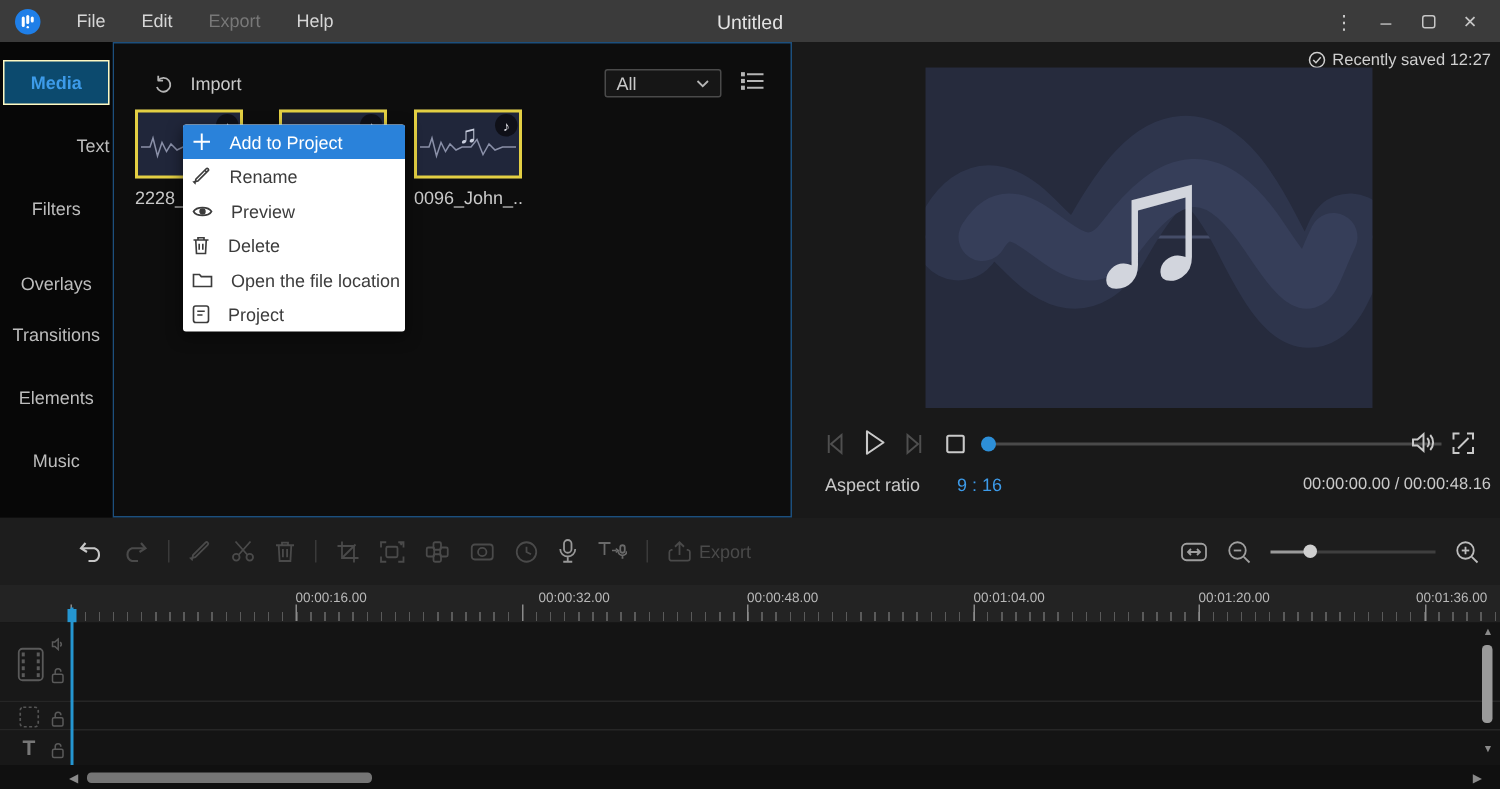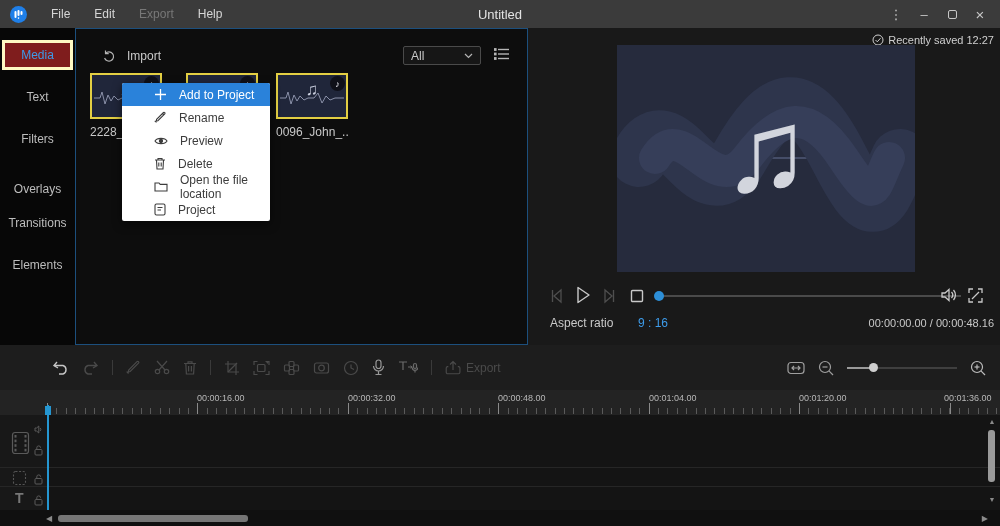--- a/index.html
+++ b/index.html
@@ -18,21 +18,21 @@
   .win-title { position:absolute; left:0; right:0; text-align:center; color:#e3e3e3; font-size:13px; pointer-events:none; }
   .win-controls { position:absolute; right:8px; top:0; height:28px; display:flex; align-items:center; gap:4px; }
   .win-btn { width:24px; height:22px; display:flex; align-items:center; justify-content:center;
              color:#c7c7c7; font-size:13px; }
   .max-glyph { width:9px; height:9px; border:1px solid #c7c7c7; border-radius:2px; }
 
   
   .sidebar { position:absolute; top:28px; left:0; width:75px; height:317px; background:#070707; z-index:5; }
   .side-item { position:absolute; left:2px; width:71px; height:30px; display:flex; align-items:center;
                justify-content:center; color:#bdbdbd; font-size:12px; }
-  .side-item.active { color:#3d9be9; border:3px solid #fef9c3; background:#7f1d1d; }
+  .side-item.active { color:#3d9be9; border:1px solid #fef9c3; background:#0c4a6e;font-weight:bold; }
 
   
   .media-panel { position:absolute; top:28px; left:75px; width:453px; height:317px; background:#0d0d0d;
                  border:1px solid #1c4f7d; z-index:4; }
   .import-btn { position:absolute; left:26px; top:20px; display:flex; align-items:center; gap:10px;
                 color:#c9c9c9; font-size:12px; }
   .filter-select { position:absolute; left:327px; top:17px; width:78px; height:19px; background:#161616;
                    border:1px solid #4a4a4a; border-radius:2px; display:flex; align-items:center;
                    justify-content:space-between; padding:0 7px; color:#c9c9c9; font-size:12px; }
   .view-btn { position:absolute; left:418px; top:18px; }
@@ -42,21 +42,21 @@
   .thumb .note-glyph { position:absolute; left:0; right:0; top:5px; text-align:center;
                         color:#c9cede; font-size:17px; }
   .badge { position:absolute; top:1px; right:1px; width:15px; height:15px; border-radius:50%;
            background:rgba(10,10,14,.75); color:#e8e8ee; font-size:9px; display:flex;
            align-items:center; justify-content:center; }
   .item-name { width:72px; margin-top:6px; color:#c9c9c9; font-size:12px; white-space:nowrap; overflow:hidden; }
 
   
   .context-menu { position:absolute; left:122px; top:83px; width:148px; background:#ffffff; border-radius:2px;
                   box-shadow:0 3px 10px rgba(0,0,0,.55); z-index:20; padding:0; overflow:hidden; }
-  .cm-item { height:23px; display:flex; align-items:center; gap:12px; padding-left:32px;
+  .cm-item { height:23px; display:flex; align-items:center; gap:12px; padding-left:6px;
              color:#3c3c3c; font-size:12px; }
   .cm-item.highlight { background:#2a82da; color:#ffffff; }
   .cm-item svg { flex:0 0 auto; }
 
   
   .preview-panel { position:absolute; top:28px; left:528px; width:472px; height:317px; background:#191919; }
   .saved-status { position:absolute; right:6px; top:6px; display:flex; align-items:center; gap:4px;
                   color:#cfcfcf; font-size:11px; }
   .viewport { position:absolute; left:89px; top:17px; width:298px; height:227px; background:#262b3d; overflow:hidden; }
   .viewport .big-note { position:absolute; left:0; right:0; top:46px; text-align:center;
@@ -132,34 +132,37 @@
           <span class="max-glyph"></span>
         </span>
       <span class="win-btn" style="font-size:15px;">×</span>
     </div>
   </div>
 
   <div class="sidebar">
     <div class="side-item active" style="top:12px;">
         <span>Media</span>
       </div>
-    <div class="side-item" style="top:54px;">
+    <div class="side-item" style="top:54px;justify-content:flex-end;">
         <span>Text</span>
       </div>
     <div class="side-item" style="top:96px;">
         <span>Filters</span>
       </div>
     <div class="side-item" style="top:138px;align-items:flex-end;">
         <span>Overlays</span>
       </div>
     <div class="side-item" style="top:180px;">
         <span>Transitions</span>
       </div>
     <div class="side-item" style="top:222px;">
         <span>Elements</span>
+      </div>
+    <div class="side-item" style="top:264px;">
+        <span>Music</span>
       </div>
   </div>
 
   <div class="media-panel">
     <div class="import-btn">
       <svg width="15" height="14" viewBox="0 0 15 14" fill="none" stroke="#b5b5b5" stroke-width="1.2">
           <path d="M3.5 4.5 A4.6 4.6 0 1 1 2.6 9"></path>
           <path d="M3.5 1.5 v3.2 h3.2" stroke-linejoin="round"></path>
         </svg>
       <span>Import</span>
@@ -436,21 +439,21 @@
             <line x1="4.5" y1="7" x2="9.5" y2="7"></line>
             <line x1="7" y1="4.5" x2="7" y2="9.5"></line>
           </svg>
         </span>
     </div>
   </div>
 
   <div class="ruler">
     <span class="ruler-label" style="left:47px;margin-top:34px;">00:00:00.00</span>
     <span class="ruler-label" style="left:197px;">00:00:16.00</span>
-    <span class="ruler-label" style="left:348px;">00:00:32.00</span>
+    <span class="ruler-label" style="left:359px;">00:00:32.00</span>
     <span class="ruler-label" style="left:498px;">00:00:48.00</span>
     <span class="ruler-label" style="left:649px;">00:01:04.00</span>
     <span class="ruler-label" style="left:799px;">00:01:20.00</span>
     <span class="ruler-label" style="left:944px;">00:01:36.00</span>
     <div class="ruler-ticks"></div>
     <div class="ruler-major" style="left:47px;"></div>
     <div class="ruler-major" style="left:197px;"></div>
     <div class="ruler-major" style="left:348px;"></div>
     <div class="ruler-major" style="left:498px;"></div>
     <div class="ruler-major" style="left:649px;"></div>

